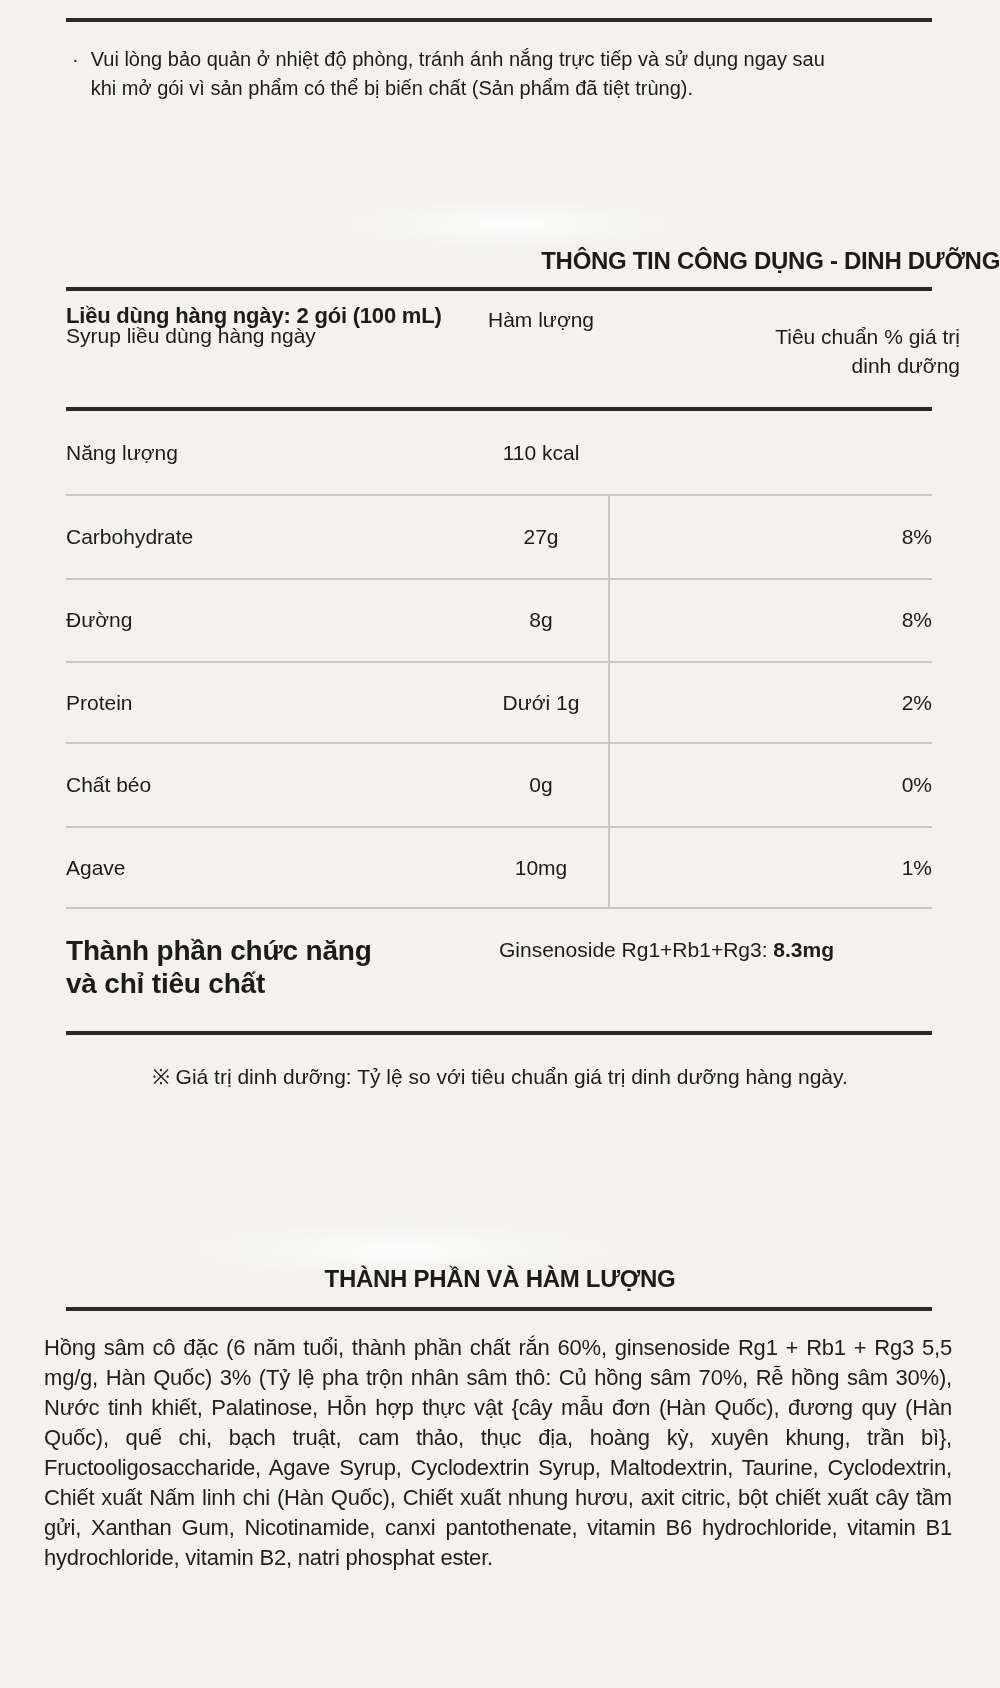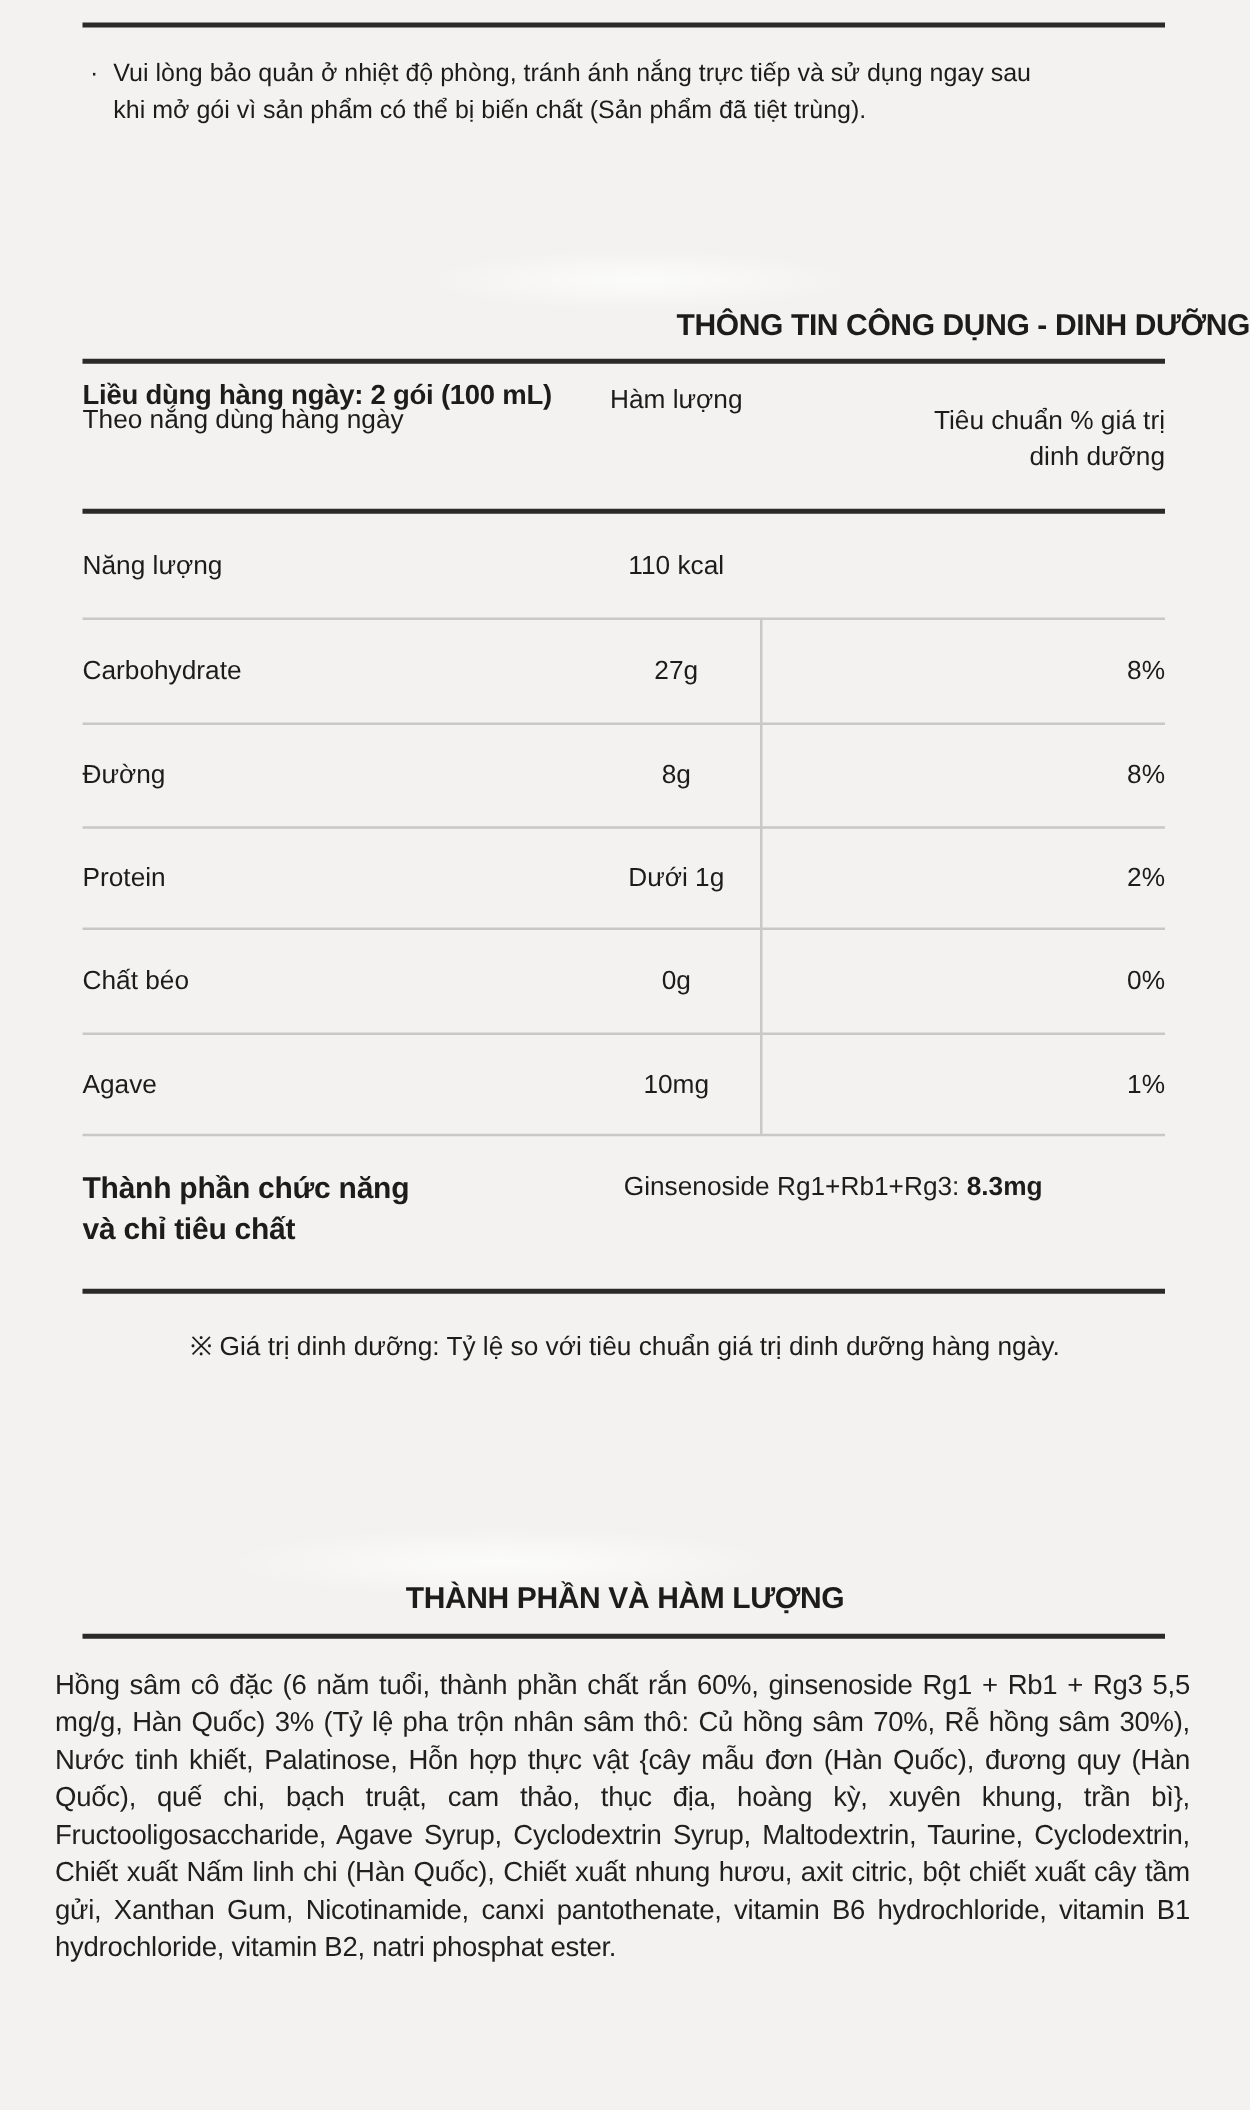--- a/index.html
+++ b/index.html
@@ -64,31 +64,31 @@
     position: absolute;
     left: 66px;
     top: 303px;
     font-size: 22px;
     font-weight: bold;
     letter-spacing: -0.2px;
   }
   .col-header { position: absolute; font-size: 21px; }
   .col-header.basis { left: 66px; top: 324px; }
   .col-header.amount { left: 381px; top: 308px; width: 320px; text-align: center; }
-  .col-header.percent { left: 632px; top: 322px; width: 300px; text-align: right; line-height: 29px; }
+  .col-header.percent { left: 660px; top: 322px; width: 300px; text-align: right; line-height: 29px; }
   .col-header.percent span { display: block; }
   .cell { position: absolute; font-size: 21px; line-height: 28px; text-align: right; }
   .cell.label { left: 66px; }
   .cell.amount { left: 381px; width: 320px; text-align: center; }
   .cell.percent { left: 682px; width: 250px; text-align: right; }
   .func-label {
     position: absolute;
     left: 66px;
     top: 934px;
-    font-size: 24px;
+    font-size: 28px;
     font-weight: bold;
     line-height: 33px;
     letter-spacing: -0.2px;
   }
   .func-label span { display: block; }
   .func-value {
     position: absolute;
     left: 499px;
     top: 938px;
     font-size: 21px;
@@ -133,21 +133,21 @@
   <div class="storage-note">
     <span class="bullet">·</span>
     <p>Vui lòng bảo quản ở nhiệt độ phòng, tránh ánh nắng trực tiếp và sử dụng ngay sau khi mở gói vì sản phẩm có thể bị biến chất (Sản phẩm đã tiệt trùng).</p>
   </div>
 
   <h1 class="section-title" style="top:247px;text-align:right;">THÔNG TIN CÔNG DỤNG - DINH DƯỠNG</h1>
   <div class="rule-dark" style="top:287px;"></div>
 
   <div class="dosage">Liều dùng hàng ngày: 2 gói (100 mL)</div>
 
-  <div class="col-header basis">Theo nắng dùng hàng ngày</div>
+  <div class="col-header basis">Syrup liều dùng hàng ngày</div>
   <div class="col-header amount">Hàm lượng</div>
   <div class="col-header percent">
     <span>Tiêu chuẩn % giá trị</span>
     <span>dinh dưỡng</span>
   </div>
 
   <div class="rule-dark" style="top:407px;"></div>
 
   <div class="cell label" style="top:439px;">Năng lượng</div>
   <div class="cell amount" style="top:439px;">110 kcal</div>

